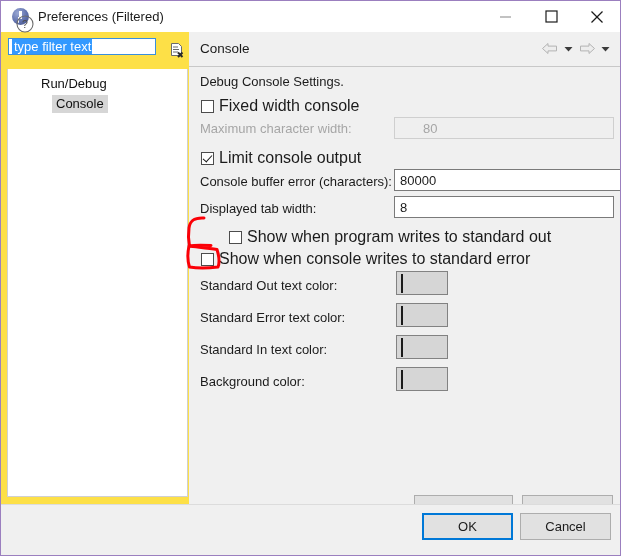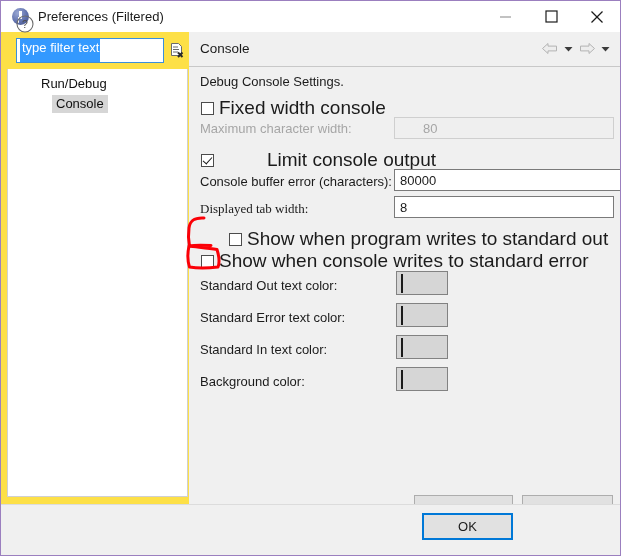--- a/index.html
+++ b/index.html
@@ -71,27 +71,28 @@
   .wbtn svg { display: block; }
 
   
   #filter-row {
     position: absolute;
     left: 7px; top: 37px;
     width: 180px; height: 25px;
   }
   #filter-input {
     position: absolute;
-    left: 8px; top: 0;
+    left: 0; top: 0;
     width: 148px;
-    height: 25px;
+    height: 17px;
     box-sizing: border-box;
     border: 1px solid #3a8fdd;
     background: #ffffff;
     display: flex;
+    align-items: center;
     padding-left: 3px;
     overflow: hidden;
   }
   #filter-value {
     font-size: 13px;
     color: #ffffff;
     background: #3399ff;
     padding: 1px 1px 2px 2px;
     white-space: nowrap;
     line-height: 15px;
@@ -187,21 +188,21 @@
   .checkbox.checked::after {
     content: "";
     position: absolute;
     left: 3px; top: 0px;
     width: 4px; height: 8px;
     border: solid #1b1b1b;
     border-width: 0 1.6px 1.6px 0;
     transform: rotate(42deg);
   }
   .cbrow .cblabel {
-    font-size: 19px;
+    font-size: 16px;
     color: #1b1b1b;
     margin-left: 5px;
     white-space: nowrap;
   }
 
   .field {
     position: absolute;
     box-sizing: border-box;
     border: 1px solid #7a7a7a;
     background: #ffffff;
@@ -373,29 +374,29 @@
       <div class="lbl" style="left:11px; top:7px;">Debug Console Settings.</div>
 
       <div class="cbrow" style="left:12px; top:30px;">
         <span class="checkbox"></span>
         <span class="cblabel">Fixed width console</span>
       </div>
 
       <div class="lbl disabled" style="left:11px; top:54px;">Maximum character width:</div>
       <div class="field disabled" style="left:205px; top:50px; width:220px;padding-left:28px;">80</div>
 
-      <div class="cbrow" style="left:12px; top:82px;gap:48px;">
+      <div class="cbrow" style="left:12px; top:82px;">
         <span class="checkbox checked"></span>
         <span class="cblabel">Limit console output</span>
       </div>
 
       <div class="lbl" style="left:11px; top:107px;">Console buffer error (characters):</div>
       <div class="field" style="left:205px; top:102px; width:260px;">80000</div>
 
-      <div class="lbl" style="left:11px; top:134px;font-family:Liberation Serif, serif;">Displayed tab width:</div>
+      <div class="lbl" style="left:11px; top:134px;">Displayed tab width:</div>
       <div class="field" style="left:205px; top:129px; width:220px;">8</div>
 
       <div class="cbrow" style="left:12px; top:161px;padding-left:28px;">
         <span class="checkbox"></span>
         <span class="cblabel">Show when program writes to standard out</span>
       </div>
 
       <div class="cbrow" style="left:12px; top:183px;">
         <span class="checkbox"></span>
         <span class="cblabel">Show when console writes to standard error</span>
@@ -435,14 +436,15 @@
   </div>
 
   <div id="footer"></div>
   <div id="help-icon">
     <svg width="20" height="20" viewBox="0 0 20 20">
       <circle cx="10" cy="10" r="8" fill="none" stroke="#6b6b6b" stroke-width="1.1"></circle>
       <text x="10" y="14.3" font-family="Liberation Sans, sans-serif" font-size="10.5" fill="#4a4a4a" text-anchor="middle">?</text>
     </svg>
   </div>
   <div id="ok-button">OK</div>
+  <div id="cancel-button">Cancel</div>
 
 </div>
 
 </body></html>

